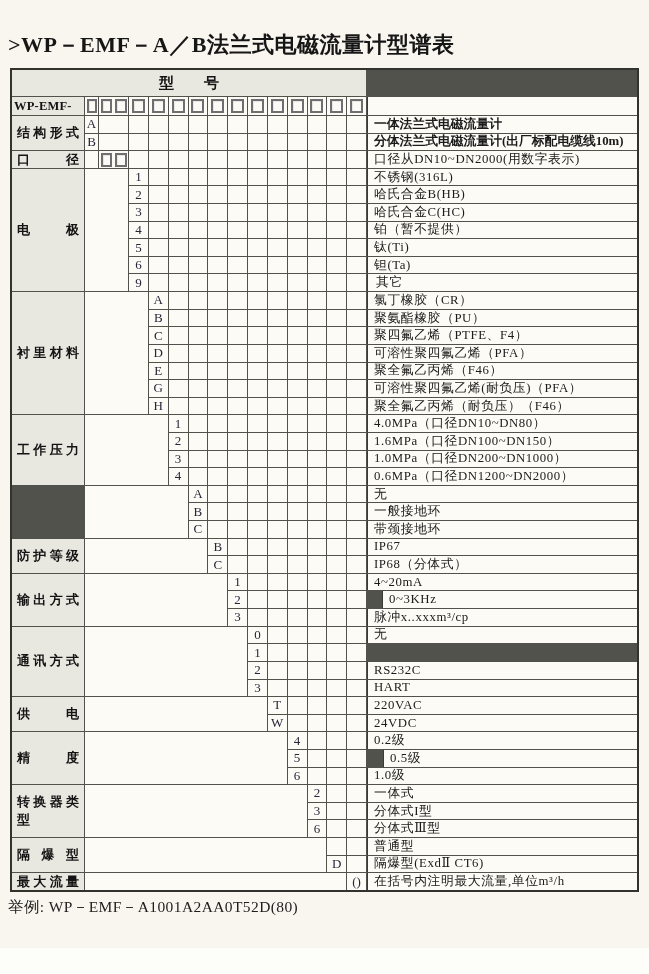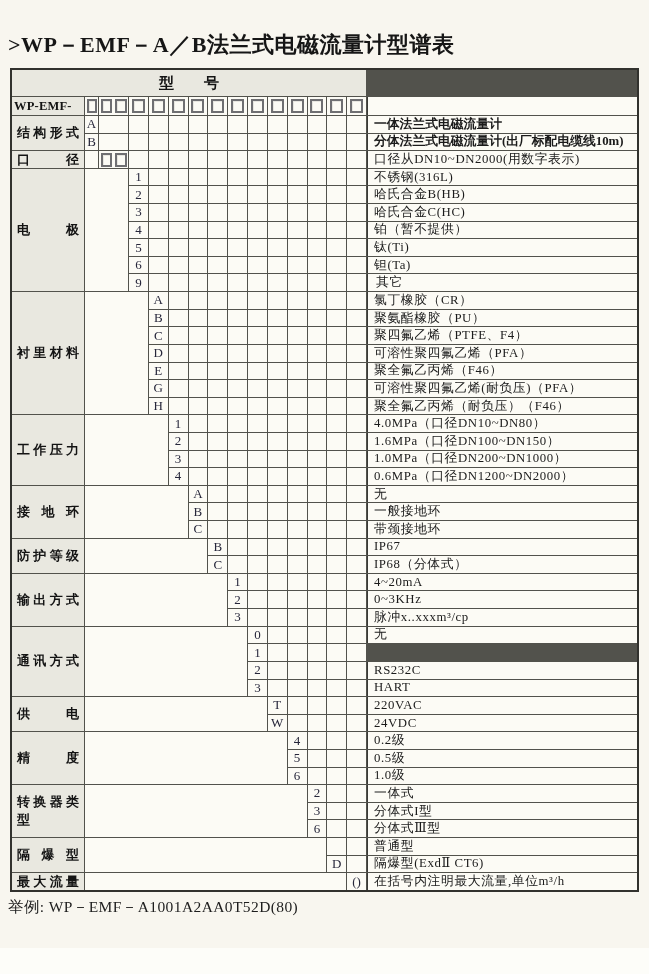--- a/index.html
+++ b/index.html
@@ -376,23 +376,20 @@
     <div class="cell" style="grid-area: 23 / 7;"></div>
     <div class="cell" style="grid-area: 23 / 8;"></div>
     <div class="cell" style="grid-area: 23 / 9;"></div>
     <div class="cell" style="grid-area: 23 / 10;"></div>
     <div class="cell" style="grid-area: 23 / 11;"></div>
     <div class="cell" style="grid-area: 23 / 12;"></div>
     <div class="cell" style="grid-area: 23 / 13;"></div>
     <div class="cell" style="grid-area: 23 / 14;"></div>
     <div class="cell" style="grid-area: 23 / 15;"></div>
     <div class="cell desc" style="grid-area: 23 / 16;">0.6MPa（口径DN1200~DN2000）</div>
-    <div class="cell gray slabel" style="grid-area: 24 / 1 / 27;">
-      <span>接地环</span>
-    </div>
     <div class="cell" style="grid-area: 24 / 2 / 27 / 7;"></div>
     <div class="cell code" style="grid-area: 24 / 7;">A</div>
     <div class="cell" style="grid-area: 24 / 8;"></div>
     <div class="cell" style="grid-area: 24 / 9;"></div>
     <div class="cell" style="grid-area: 24 / 10;"></div>
     <div class="cell" style="grid-area: 24 / 11;"></div>
     <div class="cell" style="grid-area: 24 / 12;"></div>
     <div class="cell" style="grid-area: 24 / 13;"></div>
     <div class="cell" style="grid-area: 24 / 14;"></div>
     <div class="cell" style="grid-area: 24 / 15;"></div>
@@ -451,21 +448,21 @@
     <div class="cell" style="grid-area: 29 / 14;"></div>
     <div class="cell" style="grid-area: 29 / 15;"></div>
     <div class="cell desc" style="grid-area: 29 / 16;">4~20mA</div>
     <div class="cell code" style="grid-area: 30 / 9;">2</div>
     <div class="cell" style="grid-area: 30 / 10;"></div>
     <div class="cell" style="grid-area: 30 / 11;"></div>
     <div class="cell" style="grid-area: 30 / 12;"></div>
     <div class="cell" style="grid-area: 30 / 13;"></div>
     <div class="cell" style="grid-area: 30 / 14;"></div>
     <div class="cell" style="grid-area: 30 / 15;"></div>
-    <div class="cell desc" style="grid-area: 30 / 16;">0~3KHz</div>
+    <div class="cell desc" style="grid-area: 30 / 16; margin-left: 15px;">0~3KHz</div>
     <div class="cell code" style="grid-area: 31 / 9;">3</div>
     <div class="cell" style="grid-area: 31 / 10;"></div>
     <div class="cell" style="grid-area: 31 / 11;"></div>
     <div class="cell" style="grid-area: 31 / 12;"></div>
     <div class="cell" style="grid-area: 31 / 13;"></div>
     <div class="cell" style="grid-area: 31 / 14;"></div>
     <div class="cell" style="grid-area: 31 / 15;"></div>
     <div class="cell gray slabel" style="grid-area: 32 / 1 / 36;">
       <span>通讯方式</span>
     </div>
@@ -520,21 +517,21 @@
     <div class="cell" style="grid-area: 38 / 2 / 41 / 12;"></div>
     <div class="cell code" style="grid-area: 38 / 12;">4</div>
     <div class="cell" style="grid-area: 38 / 13;"></div>
     <div class="cell" style="grid-area: 38 / 14;"></div>
     <div class="cell" style="grid-area: 38 / 15;"></div>
     <div class="cell desc" style="grid-area: 38 / 16;">0.2级</div>
     <div class="cell code" style="grid-area: 39 / 12;">5</div>
     <div class="cell" style="grid-area: 39 / 13;"></div>
     <div class="cell" style="grid-area: 39 / 14;"></div>
     <div class="cell" style="grid-area: 39 / 15;"></div>
-    <div class="cell desc" style="grid-area: 39 / 16;">0.5级</div>
+    <div class="cell desc" style="grid-area: 39 / 16; margin-left: 16px;">0.5级</div>
     <div class="cell code" style="grid-area: 40 / 12;">6</div>
     <div class="cell" style="grid-area: 40 / 13;"></div>
     <div class="cell" style="grid-area: 40 / 14;"></div>
     <div class="cell" style="grid-area: 40 / 15;"></div>
     <div class="cell desc" style="grid-area: 40 / 16;">1.0级</div>
     <div class="cell gray slabel" style="grid-area: 41 / 1 / 44;">
       <span>转换器类型</span>
     </div>
     <div class="cell" style="grid-area: 41 / 2 / 44 / 13;"></div>
     <div class="cell code" style="grid-area: 41 / 13;">2</div>

